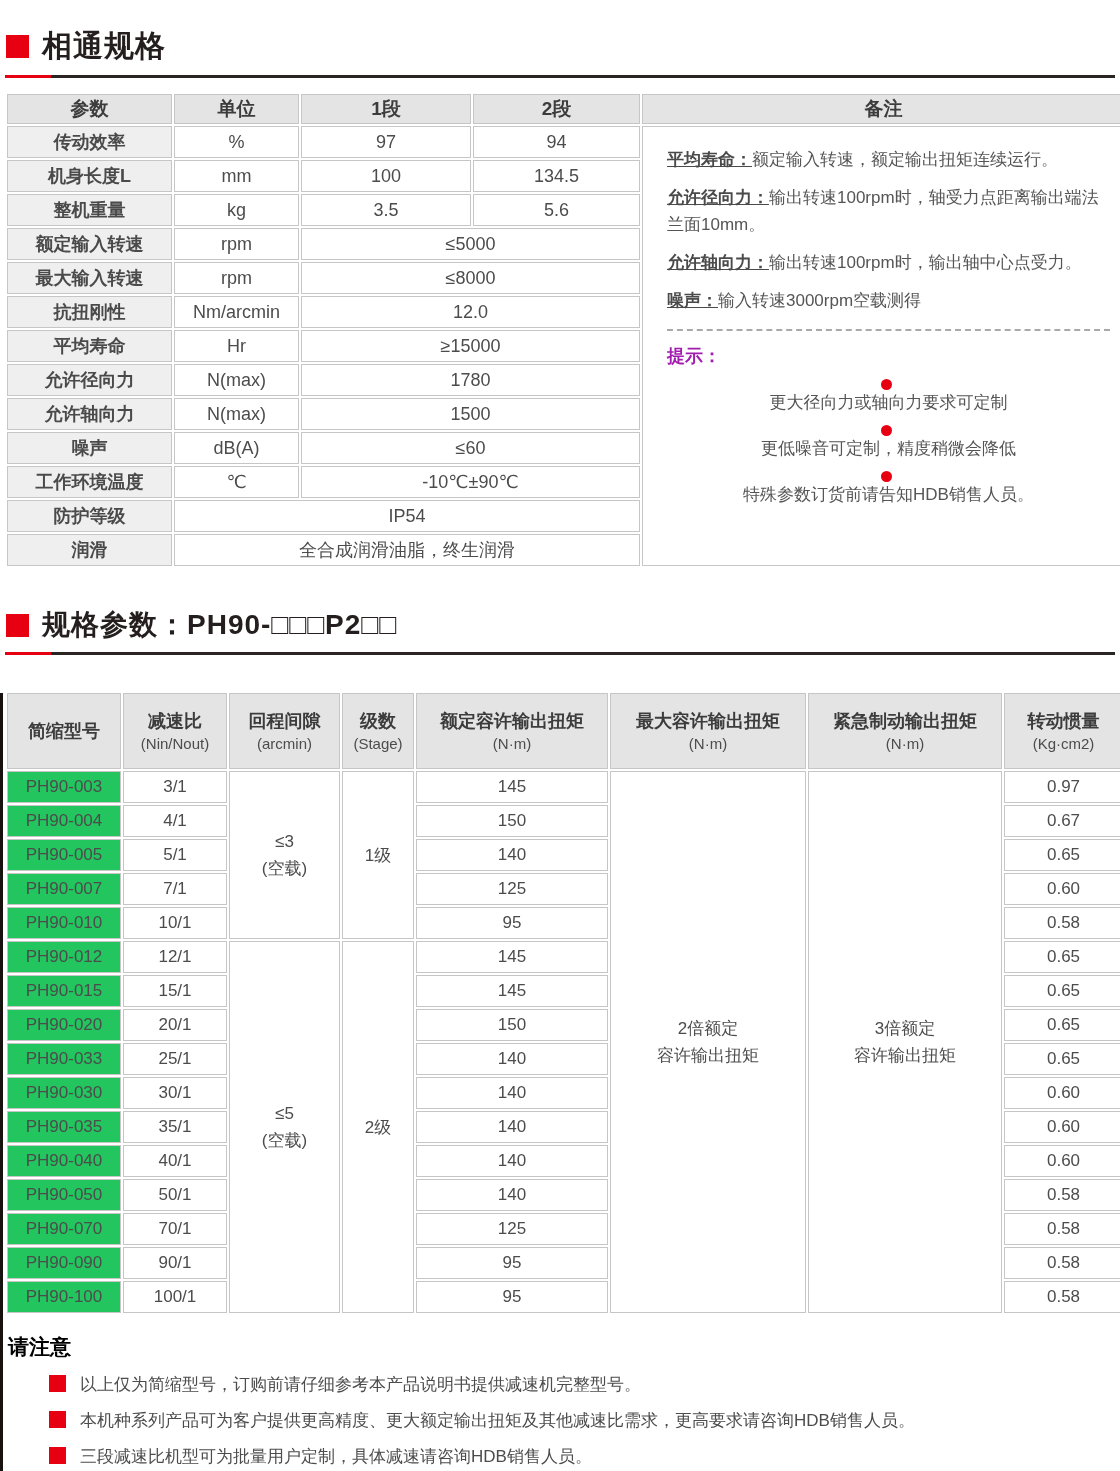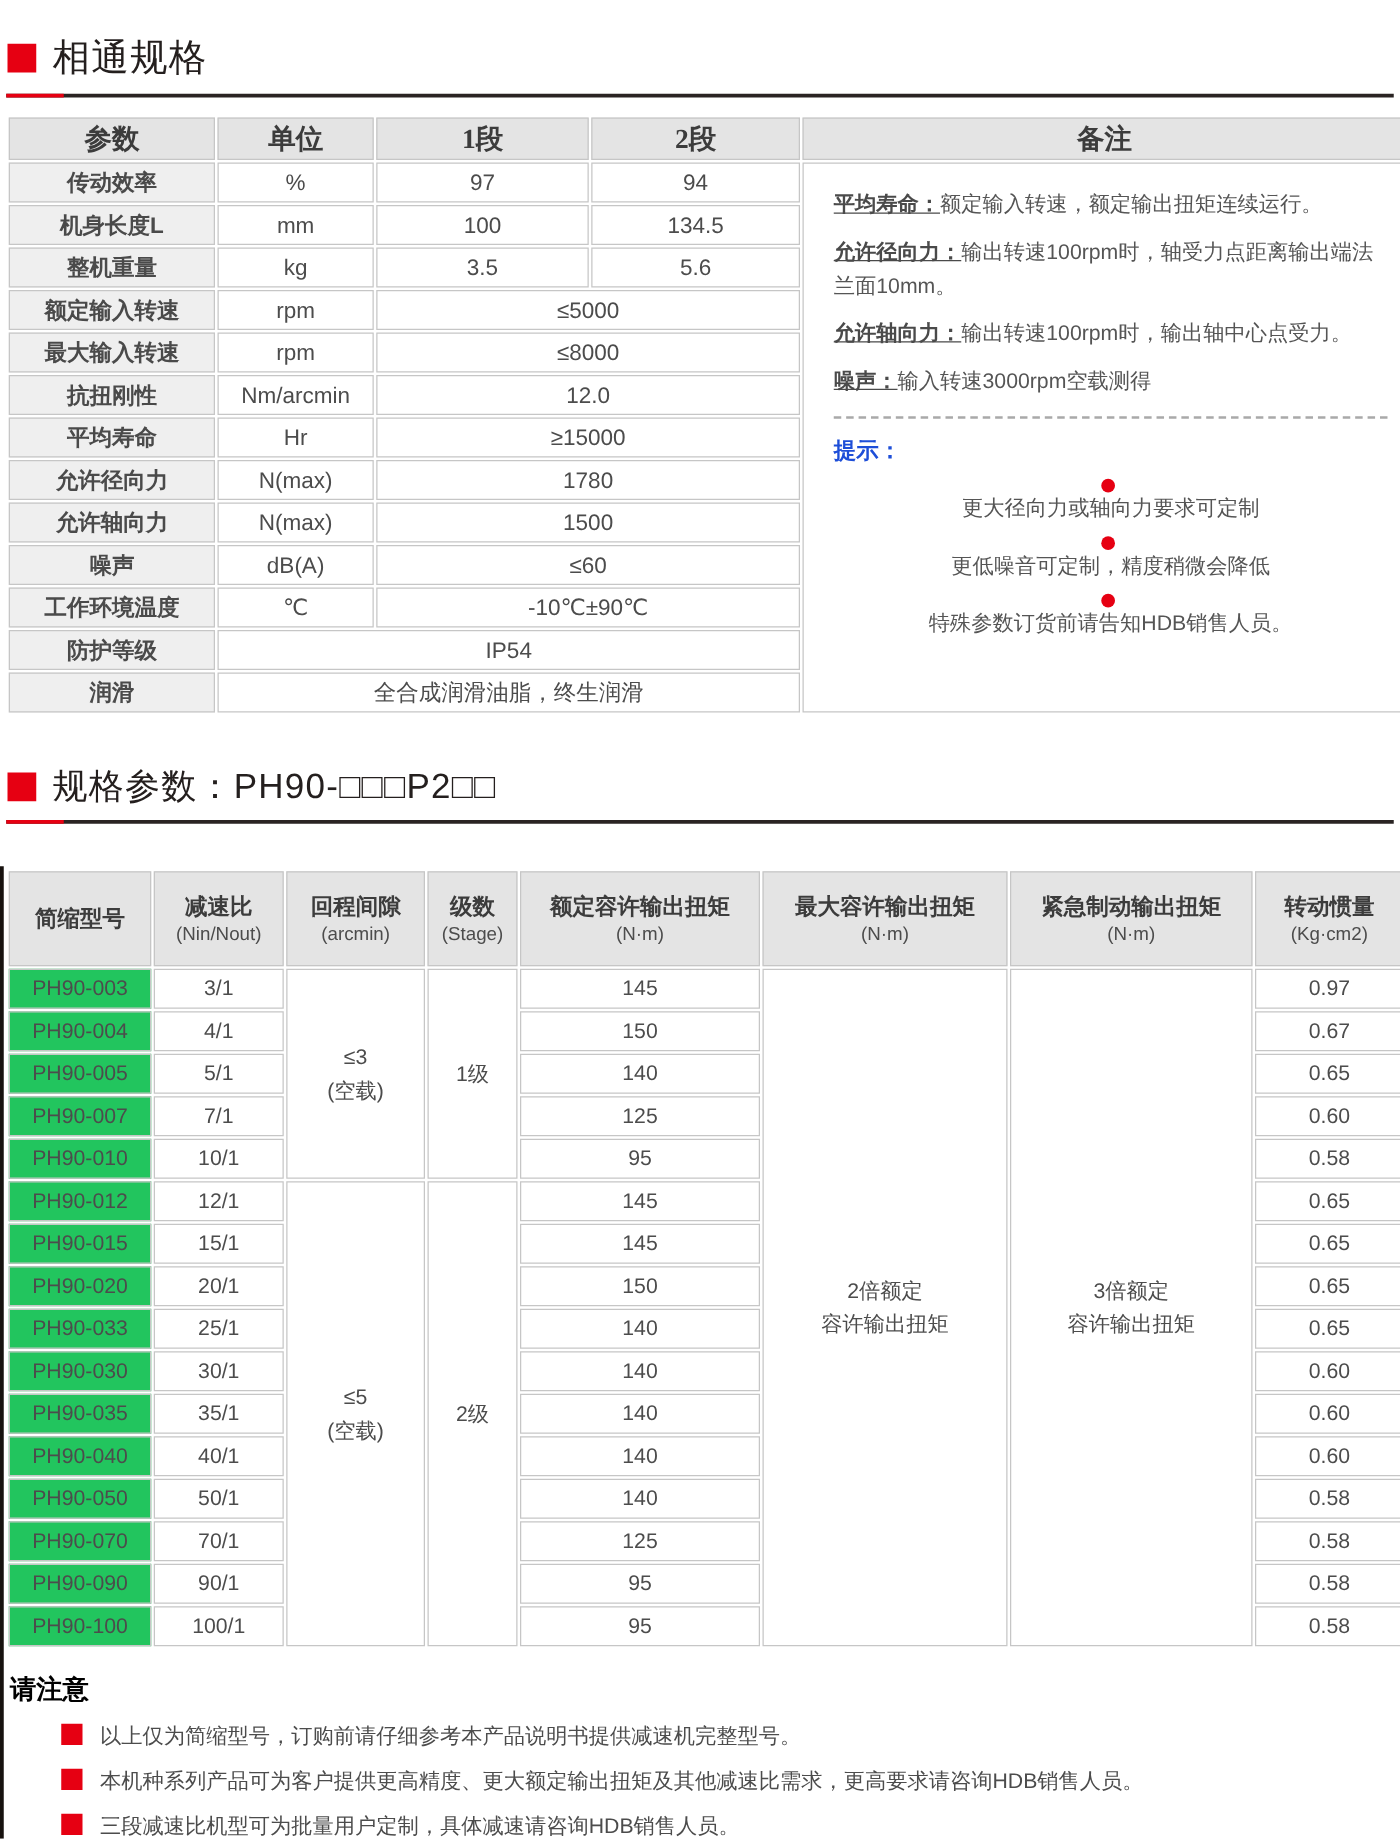--- a/index.html
+++ b/index.html
@@ -12,41 +12,41 @@
     position:relative;
     overflow:hidden;
   }
   .left-edge { position:absolute; left:0; top:693px; width:3px; height:778px; background:#17120f; }
 
   .page { padding:26px 5px 0 5px; }
 
   
   .sec-title { display:flex; align-items:center; margin-left:1px; }
   .red-sq { width:23px; height:23px; background:#e60012; margin-right:13px; flex:0 0 auto; }
-  .sec-title h1 { font-size:30px; font-weight:normal; color:#241f1e; margin:0; letter-spacing:1px; }
+  .sec-title h1 { font-size:30px; font-weight:bold; color:#241f1e; margin:0; letter-spacing:1px; }
   .rule { height:3px; background:#2a2423; margin-top:8px; position:relative; }
   .rule .rule-red { position:absolute; left:0; top:0; width:46px; height:3px; background:#e60012; }
 
   
   table { border-collapse:separate; border-spacing:2px; width:1110px; table-layout:fixed; }
   th, td { border:1px solid #c6c6c6; text-align:center; vertical-align:middle; background:#ffffff; }
   th { background:#e4e4e4; color:#3c3c3c; font-weight:bold; }
 
   
   .spec-table { margin-top:14px; }
-  .spec-table th { height:23px; font-size:22px;font-family:Liberation Serif, serif; }
+  .spec-table th { height:23px; font-size:19px; }
   .spec-table td { height:32px; font-size:18px; }
   .spec-table td.lbl { background:#efefef; font-weight:bold; color:#4a4a4a; }
   .spec-table td.notes-cell { vertical-align:top; text-align:left; padding:20px 14px 10px 24px; }
 
   .notes-body { font-size:17px; line-height:1.55; color:#555; }
   .notes-body p { margin:0 0 12px 0; }
   .notes-body b { color:#4a4a4a;text-decoration:underline; }
   .dash-sep { border:none; border-top:2px dashed #a9a9a9; margin:14px 0 12px 0; }
-  .tips-title { font-weight:bold; color:#1d4ed8; font-size:18px; margin-bottom:8px; }
+  .tips-title { font-weight:bold; color:#a21caf; font-size:18px; margin-bottom:8px; }
   .tip-line { display:flex; align-items:center; margin-bottom:9px; font-size:17px;flex-direction:column; }
   .tip-dot { width:11px; height:11px; border-radius:50%; background:#e60012; margin-right:5px; flex:0 0 auto; }
 
   
   .sec2 { margin-top:38px; }
   .sec2 h1 { font-size:28px; }
 
   
   .model-table { margin-top:36px; }
   .model-table th { height:76px; }

